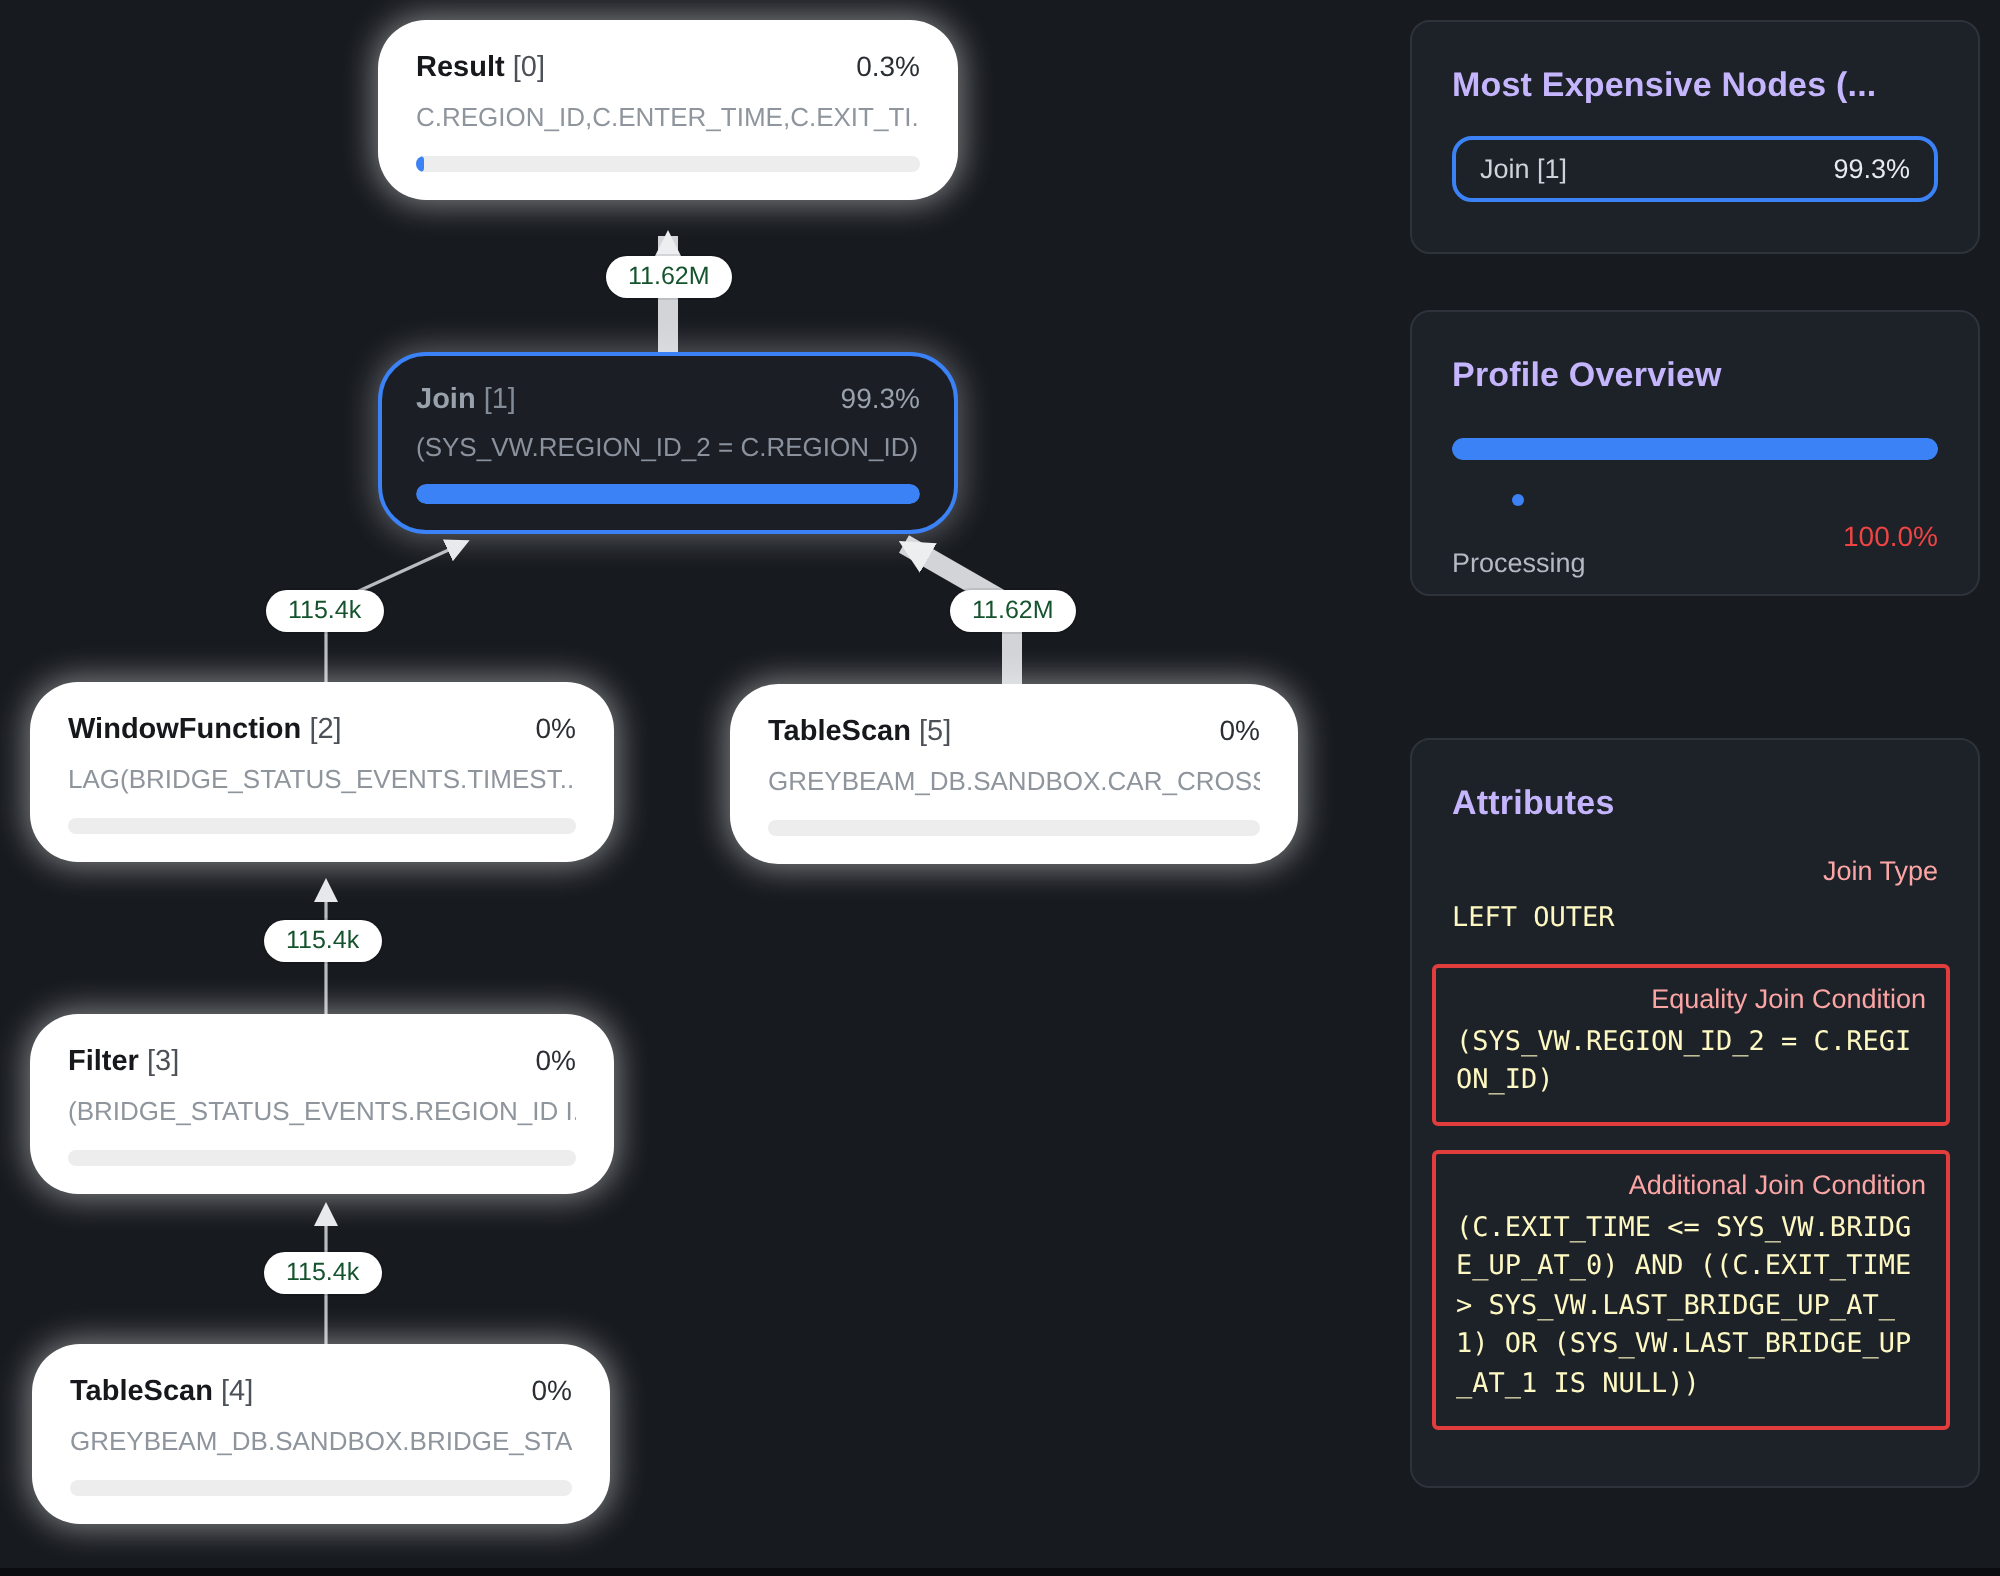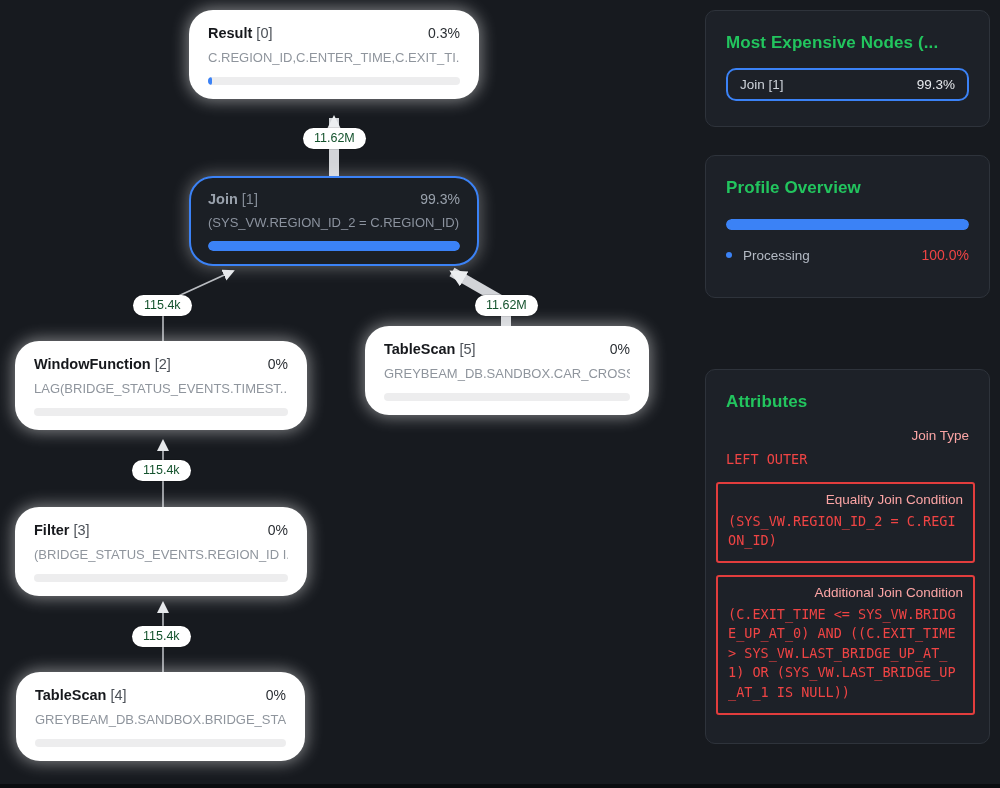--- a/index.html
+++ b/index.html
@@ -60,21 +60,21 @@
     font-size: 12.5px; line-height: 17px;
     padding: 2px 11px;
     box-shadow: 0 0 0 1px rgba(0,0,0,0.10);
     white-space: nowrap;
   }
 
   
   #node-result { left: 189px; top: 10px;  width: 290px; }
   #node-join   { left: 189px; top: 176px; width: 290px; }
   #node-wf     { left: 15px;  top: 341px; width: 292px; }
-  #node-ts5    { left: 365px; top: 326px; width: 284px; }
+  #node-ts5    { left: 365px; top: 342px; width: 284px; }
   #node-filter { left: 15px;  top: 507px; width: 292px; }
   #node-ts4    { left: 16px;  top: 672px; width: 289px; }
 
   #pill-result-join { left: 303px; top: 128px; }
   #pill-join-wf     { left: 133px; top: 295px; }
   #pill-join-ts5    { left: 475px; top: 295px; }
   #pill-wf-filter   { left: 132px; top: 460px; }
   #pill-filter-ts4  { left: 132px; top: 626px; }
 
   
@@ -82,49 +82,49 @@
     position: absolute; left: 705px; width: 285px;
     background: #1d2128;
     border: 1px solid #2e333b;
     border-radius: 10px;
     padding: 22px 20px;
   }
   #panel-expensive { top: 10px;  height: 117px; }
   #panel-profile   { top: 155px; height: 143px; }
   #panel-attrs     { top: 325px; height: 375px; margin-top: 44px; }
 
-  .panel-title { font-size: 17px; font-weight: 700; color: #22c55e; letter-spacing: 0.1px; }
+  .panel-title { font-size: 17px; font-weight: 700; color: #c4b5fd; letter-spacing: 0.1px; }
 
   .expensive-item {
     margin-top: 15px;
     border: 2px solid #3b82f6; border-radius: 10px;
     padding: 7px 12px;
     display: flex; justify-content: space-between; align-items: center;
     cursor: pointer;
   }
   .expensive-item .label { font-size: 13.5px; color: #ced3da; }
   .expensive-item .value { font-size: 13.5px; color: #e7eaee; }
 
   .overview-track {
     margin-top: 21px; height: 11px; border-radius: 6px;
     background: rgba(255,255,255,0.07); overflow: hidden;
   }
   .overview-fill { height: 100%; border-radius: 6px; background: #3b82f6; }
   .overview-legend { margin-top: 17px; display: flex; justify-content: space-between; align-items: center; }
-  .legend-left { font-size: 13.5px; color: #b4bac4; display: flex; align-items: center; gap: 11px; }
+  .legend-left { font-size: 13.5px; color: #b4bac4; display: flex; align-items: center; gap: 21px; flex-direction: column; }
   .legend-dot { width: 6px; height: 6px; border-radius: 50%; background: #3b82f6; display: inline-block; }
   .legend-value { font-size: 14px; color: #ef4444; }
 
   .attr-field { margin-top: 16px; }
   .attr-field:first-of-type { margin-top: 18px; }
   .attr-label { font-size: 13.5px; color: #fca5a5; text-align: right; }
   .attr-value {
     margin-top: 7px;
     font-family: "DejaVu Sans Mono", "Liberation Mono", monospace;
-    font-size: 13.5px; line-height: 1.45; color: #ef4444;
+    font-size: 13.5px; line-height: 1.45; color: #fef9c3;
     word-break: break-all; white-space: pre-wrap;
   }
   .attr-field.highlight {
     border: 2px solid #e23d3d; border-radius: 3px;
     padding: 8px 10px 10px 10px;
     margin-left: -10px; margin-right: -6px;
     margin-top: 12px;
   }
   .attr-field.highlight .attr-value { margin-top: 5px; }
 </style>

